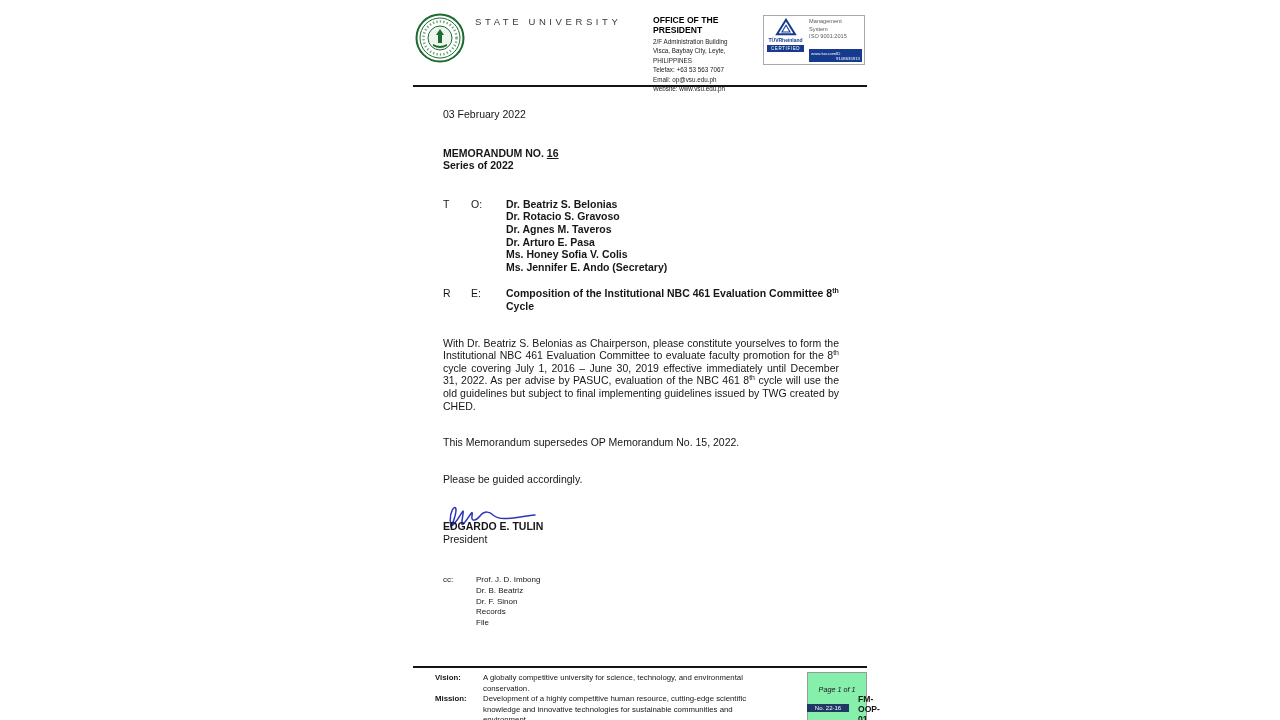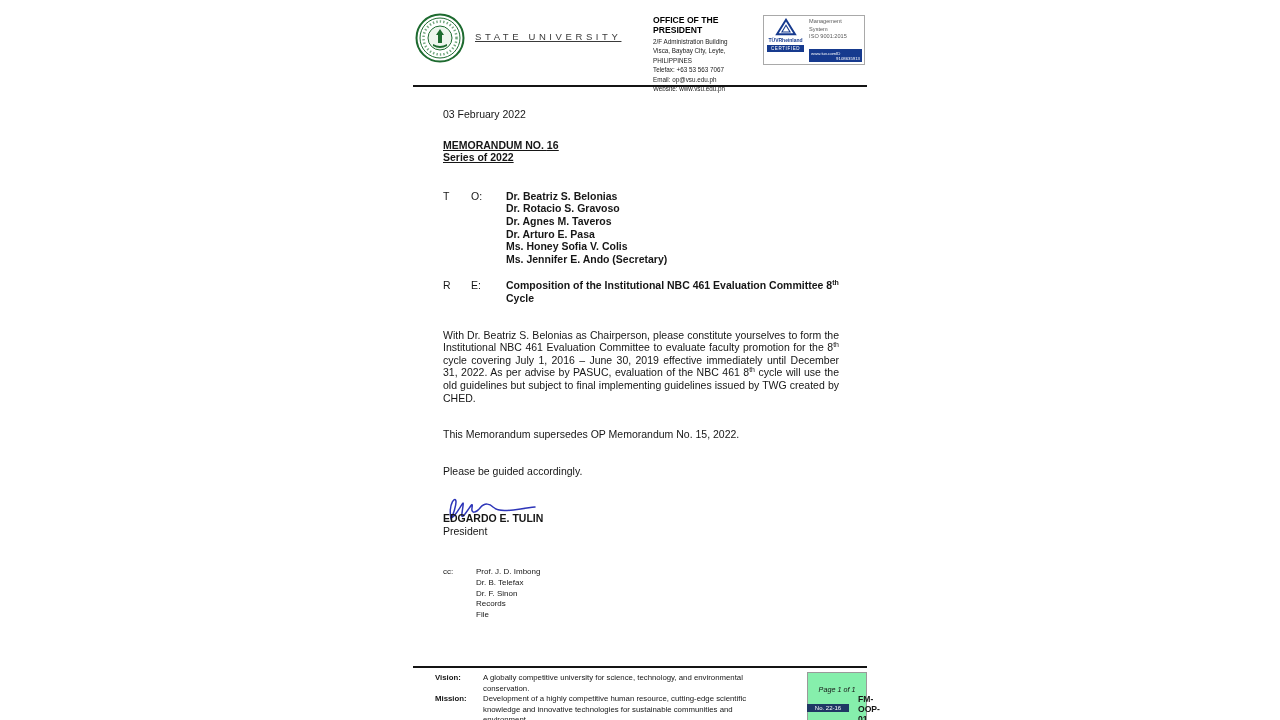--- a/index.html
+++ b/index.html
@@ -16,36 +16,36 @@
     left:50%; top:0;
     transform:translateX(-50%);
     width:454px; height:720px;
   }
 
   
   .header { position:absolute; top:13px; left:0; right:0; height:64px; }
   .seal { position:absolute; left:2px; top:0; width:50px; height:50px; }
   .wordmark { position:absolute; left:62px; top:3px; width:178px; }
   .wordmark .main { font-size:31px; font-weight:400; letter-spacing:1px; color:#1d1d1d; line-height:1.05; }
-  .wordmark .sub  { font-size:9.5px; letter-spacing:3.6px; color:#3a3a3a; margin-top:15px;text-decoration:underline; }
+  .wordmark .sub  { font-size:9.5px; letter-spacing:3.6px; color:#3a3a3a; margin-top:0; }
   .office { position:absolute; left:240px; top:2px; width:108px; }
   .office .o-title { font-size:8.6px; font-weight:bold; color:#000; margin-bottom:2px; }
   .office .o-line  { font-size:6.3px; line-height:1.5; color:#222; }
   .badge { position:absolute; left:350px; top:2px; width:102px; height:50px; border:1px solid #a9a9a9; background:#fff; display:flex; padding:2px; }
   .badge-left { width:40px; display:flex; flex-direction:column; align-items:center; justify-content:flex-start; }
   .tuv-name { font-size:5px; font-weight:bold; color:#163a8e; margin-top:1px; white-space:nowrap; }
   .certified { background:#163a8e; color:#fff; font-size:4.5px; padding:1px 4px; letter-spacing:.6px; margin-top:2px; }
   .badge-right { flex:1; display:flex; flex-direction:column; justify-content:space-between; padding-left:4px; }
   .mgmt { font-size:5.6px; color:#5a5a5a; line-height:1.35; text-align:left; }
   .tuv-bar { background:#163a8e; color:#fff; font-size:4.3px; padding:1.5px 2px; display:flex; justify-content:space-between; }
   .header-rule { position:absolute; top:85px; left:0; right:0; height:2px; background:#141414; }
 
   
   .content { position:absolute; top:108px; left:30px; right:28px; font-size:10.5px; line-height:1.2; color:#161616; }
-  .memo-head { margin-top:18px; font-weight:bold;text-decoration:underline; }
+  .memo-head { margin-top:26px; font-weight:bold; }
   .memo-no-value { text-decoration:underline; }
   .to-grid { margin-top:26px; display:grid; grid-template-columns:28px 35px 1fr; }
   .to-grid .lab-1 { grid-column:1; grid-row:1; }
   .to-grid .lab-2 { grid-column:2; grid-row:1; }
   .to-grid .r-name { grid-column:3; font-weight:bold; }
   .re-grid { margin-top:14px; display:grid; grid-template-columns:28px 35px 1fr; }
   .re-grid .subject { font-weight:bold; }
   .para { margin-top:24px; text-align:justify; }
   .para-s { }
   sup { font-size:7px; vertical-align:super; line-height:0; }
@@ -161,21 +161,21 @@
       <svg class="sig-svg" width="96" height="36" viewBox="0 0 96 36">
         <path d="M8 28 C5 12, 13 4, 13 11 C13 19, 6 30, 11 25 C18 17, 21 7, 20 15 C19 23, 17 29, 22 23 C28 15, 30 10, 29 17 C28 23, 33 22, 37 17 C42 11, 47 13, 50 16 C58 23, 72 18, 92 16" fill="none" stroke="#2d35b8" stroke-width="1.5" stroke-linecap="round"></path>
       </svg>
       <div class="signer-name">EDGARDO E. TULIN</div>
       <div class="signer-title">President</div>
     </div>
 
     <div class="cc-grid">
       <span class="cc-label">cc:</span>
       <div class="cc-item">Prof. J. D. Imbong</div>
-      <div class="cc-item">Dr. B. Telefax</div>
+      <div class="cc-item">Dr. B. Beatriz</div>
       <div class="cc-item">Dr. F. Sinon</div>
       <div class="cc-item">Records</div>
       <div class="cc-item">File</div>
     </div>
   </div>
 
   <div class="footer">
     <div class="vm-grid">
       <div class="vm-label">Vision:</div>
       <div class="vm-text">A globally competitive university for science, technology, and environmental conservation.</div>

